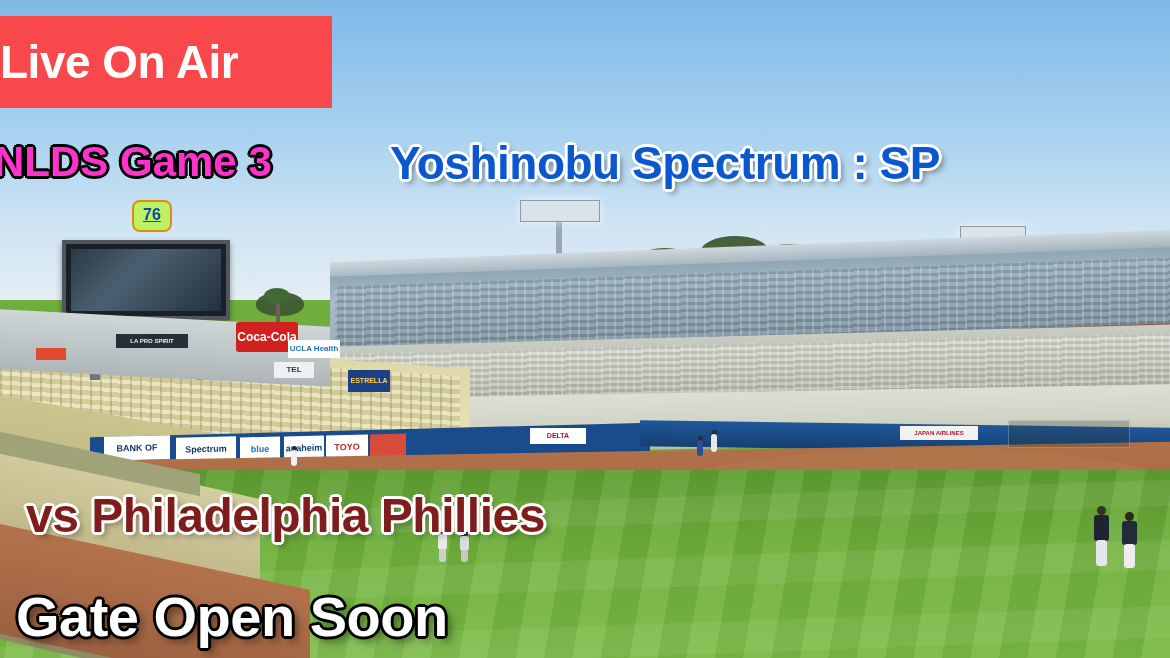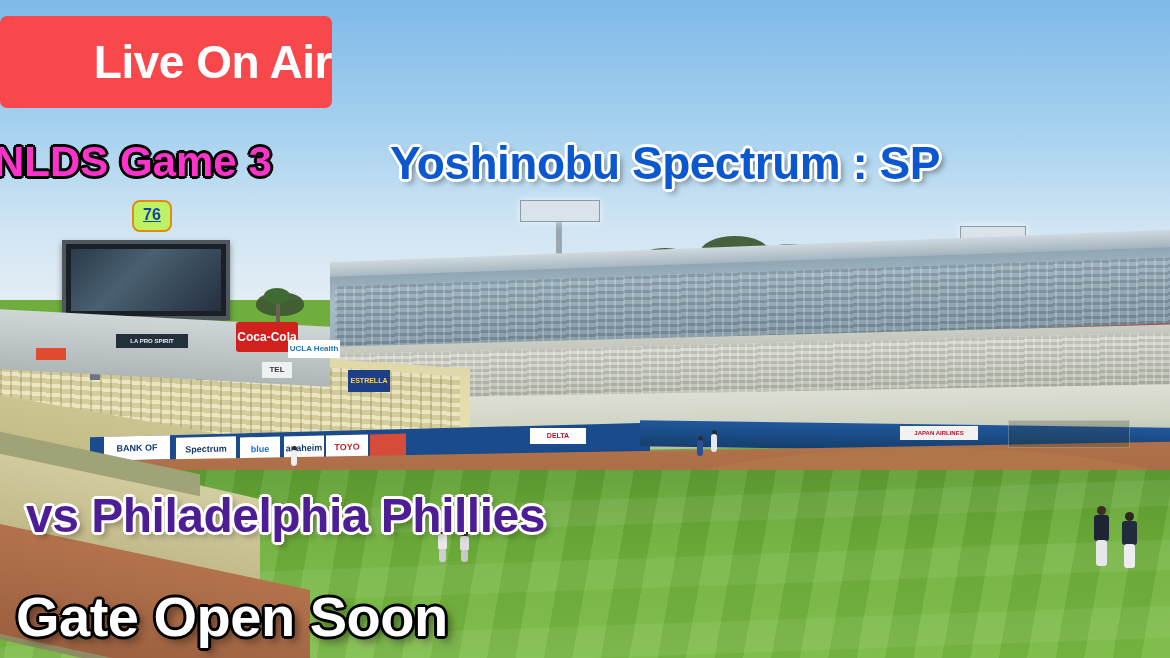--- a/index.html
+++ b/index.html
@@ -235,22 +235,21 @@
   .p-head { position: absolute; border-radius: 50%; }
 
   
   .live-badge {
     position: absolute;
     left: 0; top: 16px;
     width: 332px; height: 92px;
     background: #f8484c;
     display: flex;
     align-items: center;
-    justify-content: flex-end;
-    border-radius: 7px;
+    justify-content: flex-start;
   }
   .live-badge span {
     color: #ffffff;
     font-size: 46px;
     font-weight: bold;
     letter-spacing: -0.5px;
     white-space: nowrap;
   }
 
   .ohtani-line {
@@ -292,21 +291,21 @@
       4px 4px 6px rgba(0,0,0,.45);
     white-space: nowrap;
     letter-spacing: -0.5px;
   }
 
   .phillies-line {
     position: absolute;
     left: 26px; top: 488px;
     font-size: 48px;
     font-weight: bold;
-    color: #4c1d95;
+    color: #7f1d1d;
     text-shadow:
       3px 0 0 #fff, -3px 0 0 #fff, 0 3px 0 #fff, 0 -3px 0 #fff,
       2px 2px 0 #fff, -2px 2px 0 #fff, 2px -2px 0 #fff, -2px -2px 0 #fff,
       4px 4px 7px rgba(0,0,0,.4);
     white-space: nowrap;
     letter-spacing: -0.5px;
   }
 
   .gate-line {
     position: absolute;
@@ -369,21 +368,21 @@
     <div class="sb-post" style="left:90px; top:310px; width:10px; height:70px;"></div>
     <div class="sb-post" style="left:196px; top:310px; width:10px; height:70px;"></div>
     <div class="scoreboard">
       <div class="scoreboard-inner"></div>
     </div>
     <div class="sign-76">76</div>
 
     <div style="position:absolute; left:0; top:318px; width:330px; height:60px; background:linear-gradient(to bottom,#cfd6d8,#aeb6b8); transform:skewY(3deg);"></div>
     <div style="position:absolute; left:236px; top:322px; width:62px; height:30px; background:#d0211f; color:#fff; font-size:12px; font-weight:bold; text-align:center; line-height:30px; border-radius:3px;">Coca-Cola</div>
     <div style="position:absolute; left:288px; top:340px; width:52px; height:18px; background:#fff; color:#1f74b5; font-size:8px; font-weight:bold; text-align:center; line-height:18px;">UCLA Health</div>
-    <div style="position:absolute; left:262px; top:362px; width:30px; height:16px; background:#eef1f2; color:#333; font-size:8px; font-weight:bold; text-align:center; line-height:16px;">TEL</div>
+    <div style="position:absolute; left:274px; top:362px; width:40px; height:16px; background:#eef1f2; color:#333; font-size:8px; font-weight:bold; text-align:center; line-height:16px;">TEL</div>
     <div style="position:absolute; left:348px; top:370px; width:42px; height:22px; background:#1e3f86; color:#ffd24a; font-size:7px; font-weight:bold; text-align:center; line-height:22px;">ESTRELLA</div>
     <div style="position:absolute; left:116px; top:334px; width:72px; height:14px; background:#23303a; color:#e8eef0; font-size:6px; font-weight:bold; text-align:center; line-height:14px;">LA PRO SPIRIT</div>
     <div style="position:absolute; left:36px; top:348px; width:30px; height:12px; background:#e04a2f;"></div>
 
     <div class="wall"></div>
     <div class="wall-ad" style="left:104px; top:436px; width:66px; transform:skewY(-1.5deg);">BANK OF AMERICA</div>
     <div class="wall-ad" style="left:176px; top:437px; width:60px; transform:skewY(-1.5deg);">Spectrum</div>
     <div class="wall-ad" style="left:240px; top:437px; width:40px; color:#1a73c9; transform:skewY(-1.5deg);">blue</div>
     <div class="wall-ad" style="left:284px; top:436px; width:40px; transform:skewY(-1.5deg);">anaheim ducks</div>
     <div class="wall-ad" style="left:326px; top:435px; width:42px; color:#c1272d; transform:skewY(-1.5deg);">TOYO TIRES</div>

